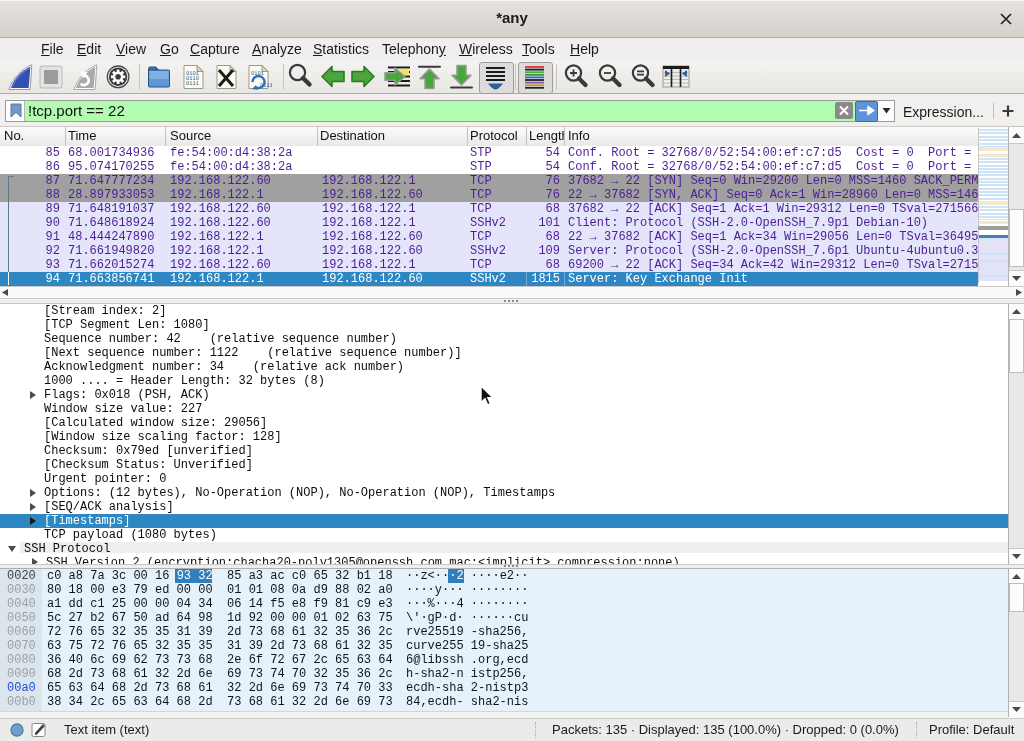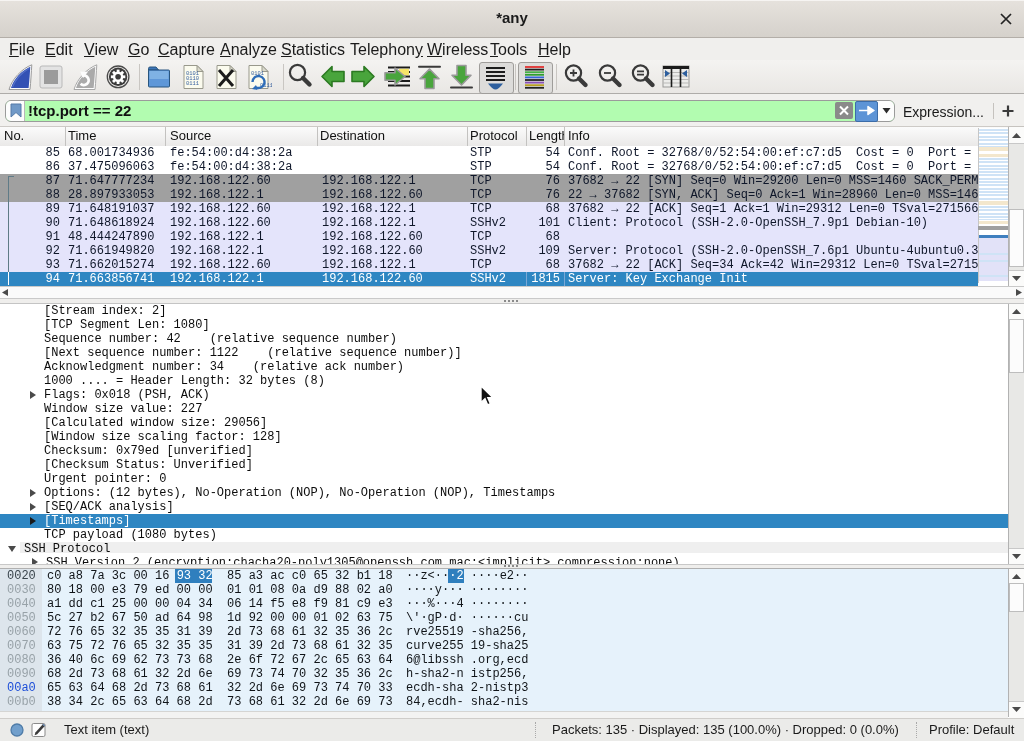--- a/index.html
+++ b/index.html
@@ -2,37 +2,37 @@
 <html><head>
 <meta charset="utf-8">
 <style>
 html,body{margin:0;padding:0;width:1024px;height:741px;overflow:hidden;background:#fff;
  font-family:"Liberation Sans",sans-serif;}
 .a{position:absolute;}
 #titlebar{left:0;top:0;width:1024px;height:37px;background:linear-gradient(#e6e2dd,#d5d1cb);
  border-bottom:1px solid #b3aea8;box-shadow:inset 0 1px 0 #f6f4f2;}
 #title{left:0;top:9px;width:1024px;text-align:center;font-size:15px;font-weight:bold;color:#1a1a1a;}
 #menubar{left:0;top:38px;width:1024px;height:22px;background:#f0efed;}
-.mi{top:41px;font-size:16px;color:#1a1a1a;}
+.mi{top:41px;font-size:14px;color:#1a1a1a;margin-left:32px;}
 #toolbar{left:0;top:60px;width:1024px;height:33px;background:linear-gradient(#f4f3f1,#e9e7e4);border-bottom:1px solid #aeaca9;}
 .sep{top:64px;width:1px;height:26px;background:#c9c6c2;}
 #filterrow{left:0;top:94px;width:1024px;height:32px;background:#f1f0ee;border-bottom:1px solid #c6c3bf;}
-#finput{left:5px;top:100px;width:888px;height:20px;background:#b2fcb0;border:1px solid #9b9b9b;border-radius:6px;overflow:hidden;font-weight:bold;}
+#finput{left:5px;top:100px;width:888px;height:20px;background:#b2fcb0;border:1px solid #9b9b9b;border-radius:0;overflow:hidden;}
 #fbook{left:0;top:0;width:18px;height:20px;background:#fdfdfd;border-right:1px solid #b8b8b8;}
 #ftext{left:22px;top:1px;font-size:15px;color:#111;}
 #fdrop{right:0;top:0;width:17px;height:20px;background:#fdfdfd;}
 #expr{left:903px;top:104px;font-size:14px;color:#1a1a1a;}
 #fsep{left:993px;top:103px;width:1px;height:16px;background:#c5c2be;}
 
 #phead{left:0;top:126px;width:1008px;height:20px;background:linear-gradient(#fbfbfb,#e9e8e7);
  border-bottom:1px solid #b5b5b5;border-top:1px solid #cdcac6;}
 .hl{top:128px;font-size:13px;color:#111;}
 .hd{top:0;width:1px;height:19px;background:#c3c2c0;}
 .row{left:0;width:978px;height:14px;overflow:hidden;font-family:"Liberation Mono",monospace;
- font-size:12px;line-height:14px;white-space:pre;color:#0f172a;}
+ font-size:12px;line-height:14px;white-space:pre;color:#4c1d95;}
 .c{position:absolute;top:0;}
 .cn{left:0;width:60px;text-align:right;}
 .ct{left:68px;}.cs{left:170px;}.cd{left:322px;}.cp{left:470px;}
 .cl{left:490px;width:70px;text-align:right;}.ci{left:568px;}
 </style>
 </head>
 <body>
 <div class="a" id="titlebar"></div>
 <div class="a" id="title">*any</div>
 <svg class="a" style="left:999px;top:12px" width="14" height="14">
@@ -223,28 +223,28 @@
 <div class="a hl" style="left:529px;width:35px;overflow:hidden">Length</div>
 <div class="a hl" style="left:568px">Info</div>
 <div class="a hd" style="left:65px;top:127px"></div>
 <div class="a hd" style="left:165px;top:127px"></div>
 <div class="a hd" style="left:317px;top:127px"></div>
 <div class="a hd" style="left:467px;top:127px"></div>
 <div class="a hd" style="left:526px;top:127px"></div>
 <div class="a hd" style="left:564px;top:127px"></div>
 
 <div class="a row" style="top:146px;background:#fff"><span class="c cn">85</span><span class="c ct">68.001734936</span><span class="c cs">fe:54:00:d4:38:2a</span><span class="c cp">STP</span><span class="c cl">54</span><span class="c ci">Conf. Root = 32768/0/52:54:00:ef:c7:d5  Cost = 0  Port = 0x8001</span></div>
-<div class="a row" style="top:160px;background:#fff"><span class="c cn">86</span><span class="c ct">37.475096063</span><span class="c cs">fe:54:00:d4:38:2a</span><span class="c cp">STP</span><span class="c cl">54</span><span class="c ci">Conf. Root = 32768/0/52:54:00:ef:c7:d5  Cost = 0  Port = 0x8001</span></div>
+<div class="a row" style="top:160px;background:#fff"><span class="c cn">86</span><span class="c ct">95.074170255</span><span class="c cs">fe:54:00:d4:38:2a</span><span class="c cp">STP</span><span class="c cl">54</span><span class="c ci">Conf. Root = 32768/0/52:54:00:ef:c7:d5  Cost = 0  Port = 0x8001</span></div>
 <div class="a row" style="top:174px;background:#a0a0a0"><span class="c cn">87</span><span class="c ct">71.647777234</span><span class="c cs">192.168.122.60</span><span class="c cd">192.168.122.1</span><span class="c cp">TCP</span><span class="c cl">76</span><span class="c ci">37682 → 22 [SYN] Seq=0 Win=29200 Len=0 MSS=1460 SACK_PERM=1 TSval</span></div>
 <div class="a row" style="top:188px;background:#a0a0a0"><span class="c cn">88</span><span class="c ct">28.897933053</span><span class="c cs">192.168.122.1</span><span class="c cd">192.168.122.60</span><span class="c cp">TCP</span><span class="c cl">76</span><span class="c ci">22 → 37682 [SYN, ACK] Seq=0 Ack=1 Win=28960 Len=0 MSS=1460 SACK_P</span></div>
 <div class="a row" style="top:202px;background:#e4e4fb"><span class="c cn">89</span><span class="c ct">71.648191037</span><span class="c cs">192.168.122.60</span><span class="c cd">192.168.122.1</span><span class="c cp">TCP</span><span class="c cl">68</span><span class="c ci">37682 → 22 [ACK] Seq=1 Ack=1 Win=29312 Len=0 TSval=271566</span></div>
 <div class="a row" style="top:216px;background:#e4e4fb"><span class="c cn">90</span><span class="c ct">71.648618924</span><span class="c cs">192.168.122.60</span><span class="c cd">192.168.122.1</span><span class="c cp">SSHv2</span><span class="c cl">101</span><span class="c ci">Client: Protocol (SSH-2.0-OpenSSH_7.9p1 Debian-10)</span></div>
-<div class="a row" style="top:230px;background:#e4e4fb"><span class="c cn">91</span><span class="c ct">48.444247890</span><span class="c cs">192.168.122.1</span><span class="c cd">192.168.122.60</span><span class="c cp">TCP</span><span class="c cl">68</span></div>
+<div class="a row" style="top:230px;background:#e4e4fb"><span class="c cn">91</span><span class="c ct">48.444247890</span><span class="c cs">192.168.122.1</span><span class="c cd">192.168.122.60</span><span class="c cp">TCP</span><span class="c cl">68</span><span class="c ci">22 → 37682 [ACK] Seq=1 Ack=34 Win=29056 Len=0 TSval=36495</span></div>
 <div class="a row" style="top:244px;background:#e4e4fb"><span class="c cn">92</span><span class="c ct">71.661949820</span><span class="c cs">192.168.122.1</span><span class="c cd">192.168.122.60</span><span class="c cp">SSHv2</span><span class="c cl">109</span><span class="c ci">Server: Protocol (SSH-2.0-OpenSSH_7.6p1 Ubuntu-4ubuntu0.3</span></div>
-<div class="a row" style="top:258px;background:#e4e4fb"><span class="c cn">93</span><span class="c ct">71.662015274</span><span class="c cs">192.168.122.60</span><span class="c cd">192.168.122.1</span><span class="c cp">TCP</span><span class="c cl">68</span><span class="c ci">37682 → 22 [ACK] Seq=34 Ack=42 Win=29312 Len=0 TSval=2715</span></div>
+<div class="a row" style="top:258px;background:#e4e4fb"><span class="c cn">93</span><span class="c ct">71.662015274</span><span class="c cs">192.168.122.60</span><span class="c cd">192.168.122.1</span><span class="c cp">TCP</span><span class="c cl">68</span><span class="c ci">69200 → 22 [ACK] Seq=34 Ack=42 Win=29312 Len=0 TSval=2715</span></div>
 <div class="a row" style="top:272px;background:#2e86c2;color:#fff"><span class="c cn">94</span><span class="c ct">71.663856741</span><span class="c cs">192.168.122.1</span><span class="c cd">192.168.122.60</span><span class="c cp">SSHv2</span><span class="c cl">1815</span><span class="c ci">Server: Key Exchange Init</span></div>
 <div class="a" style="left:526px;top:272px;width:1px;height:14px;background:#7aa8d6"></div>
 <div class="a" style="left:564px;top:272px;width:1px;height:14px;background:#7aa8d6"></div>
 
 <div class="a" style="left:8px;top:176px;width:1px;height:96px;background:#5f7b87"></div>
 <div class="a" style="left:8px;top:176px;width:6px;height:1px;background:#5f7b87"></div>
 <div class="a" style="left:8px;top:272px;width:1px;height:13px;background:#fff"></div>
 
 <div class="a" style="left:978px;top:128px;width:30px;height:155px;background:#fff;border-left:1px solid #c6c6c6"></div>
 <div class="a" style="left:979px;top:129px;width:29px;height:18px;background:repeating-linear-gradient(#cfe3f6 0 2px,#fff 2px 3.5px)"></div>

